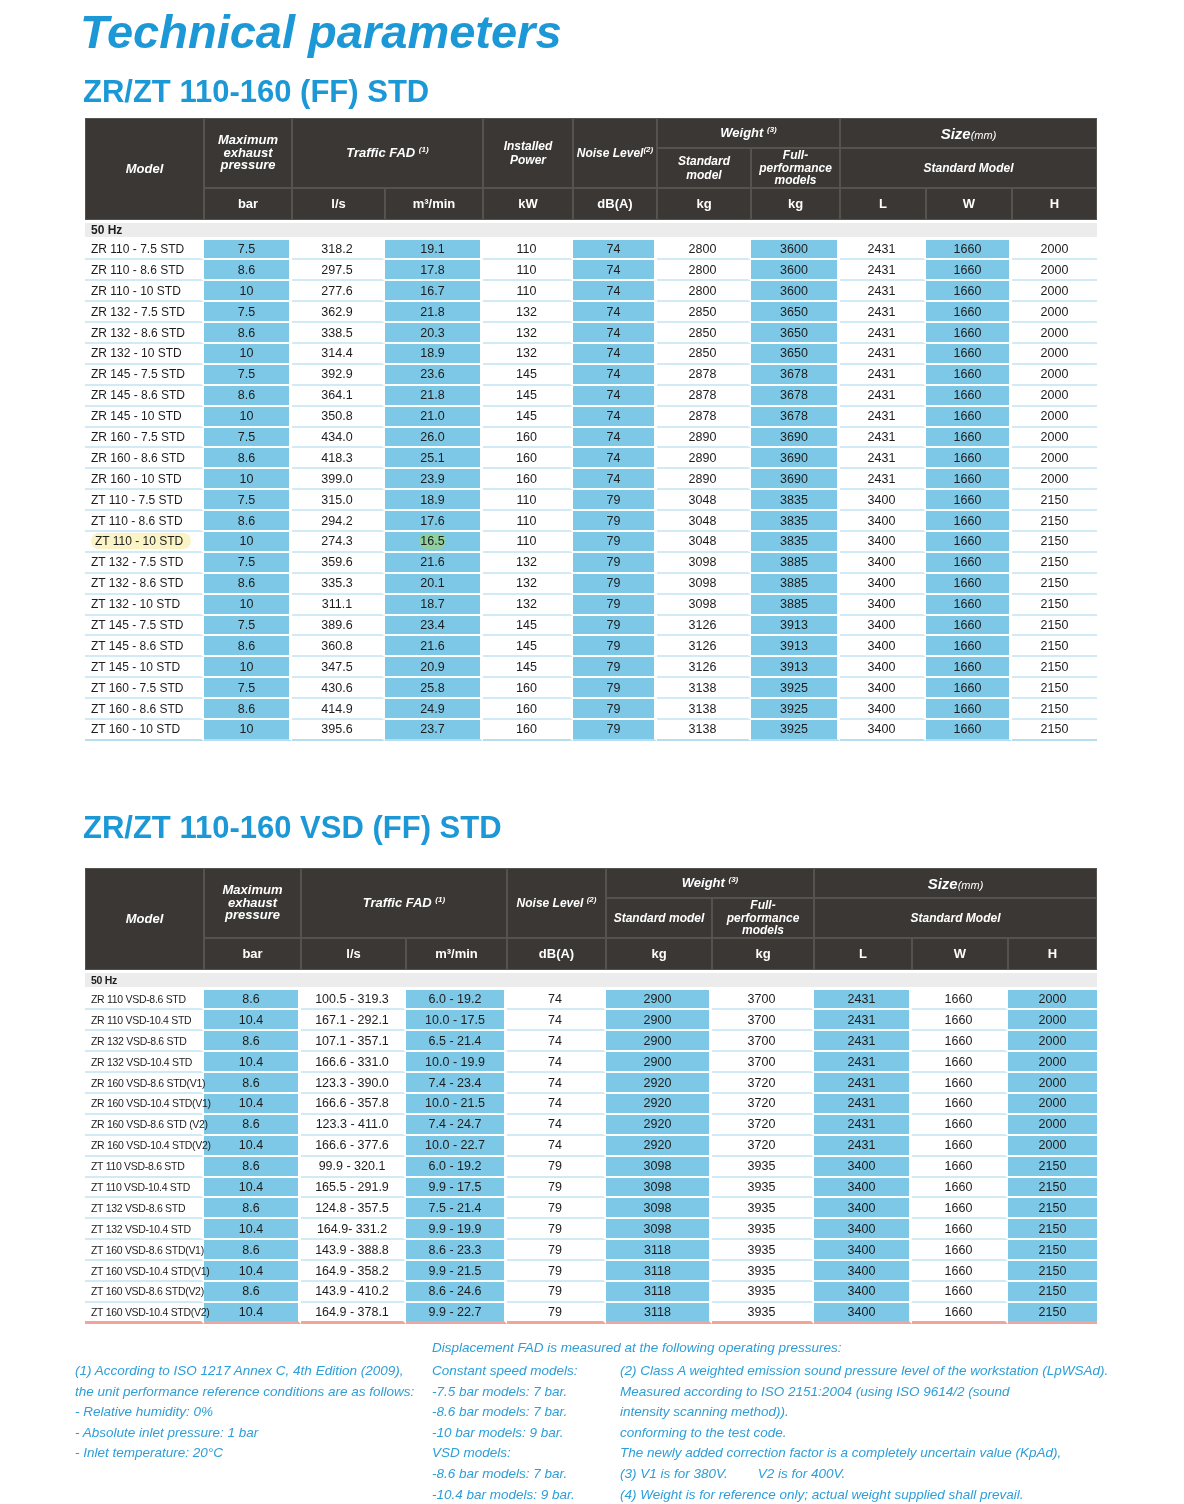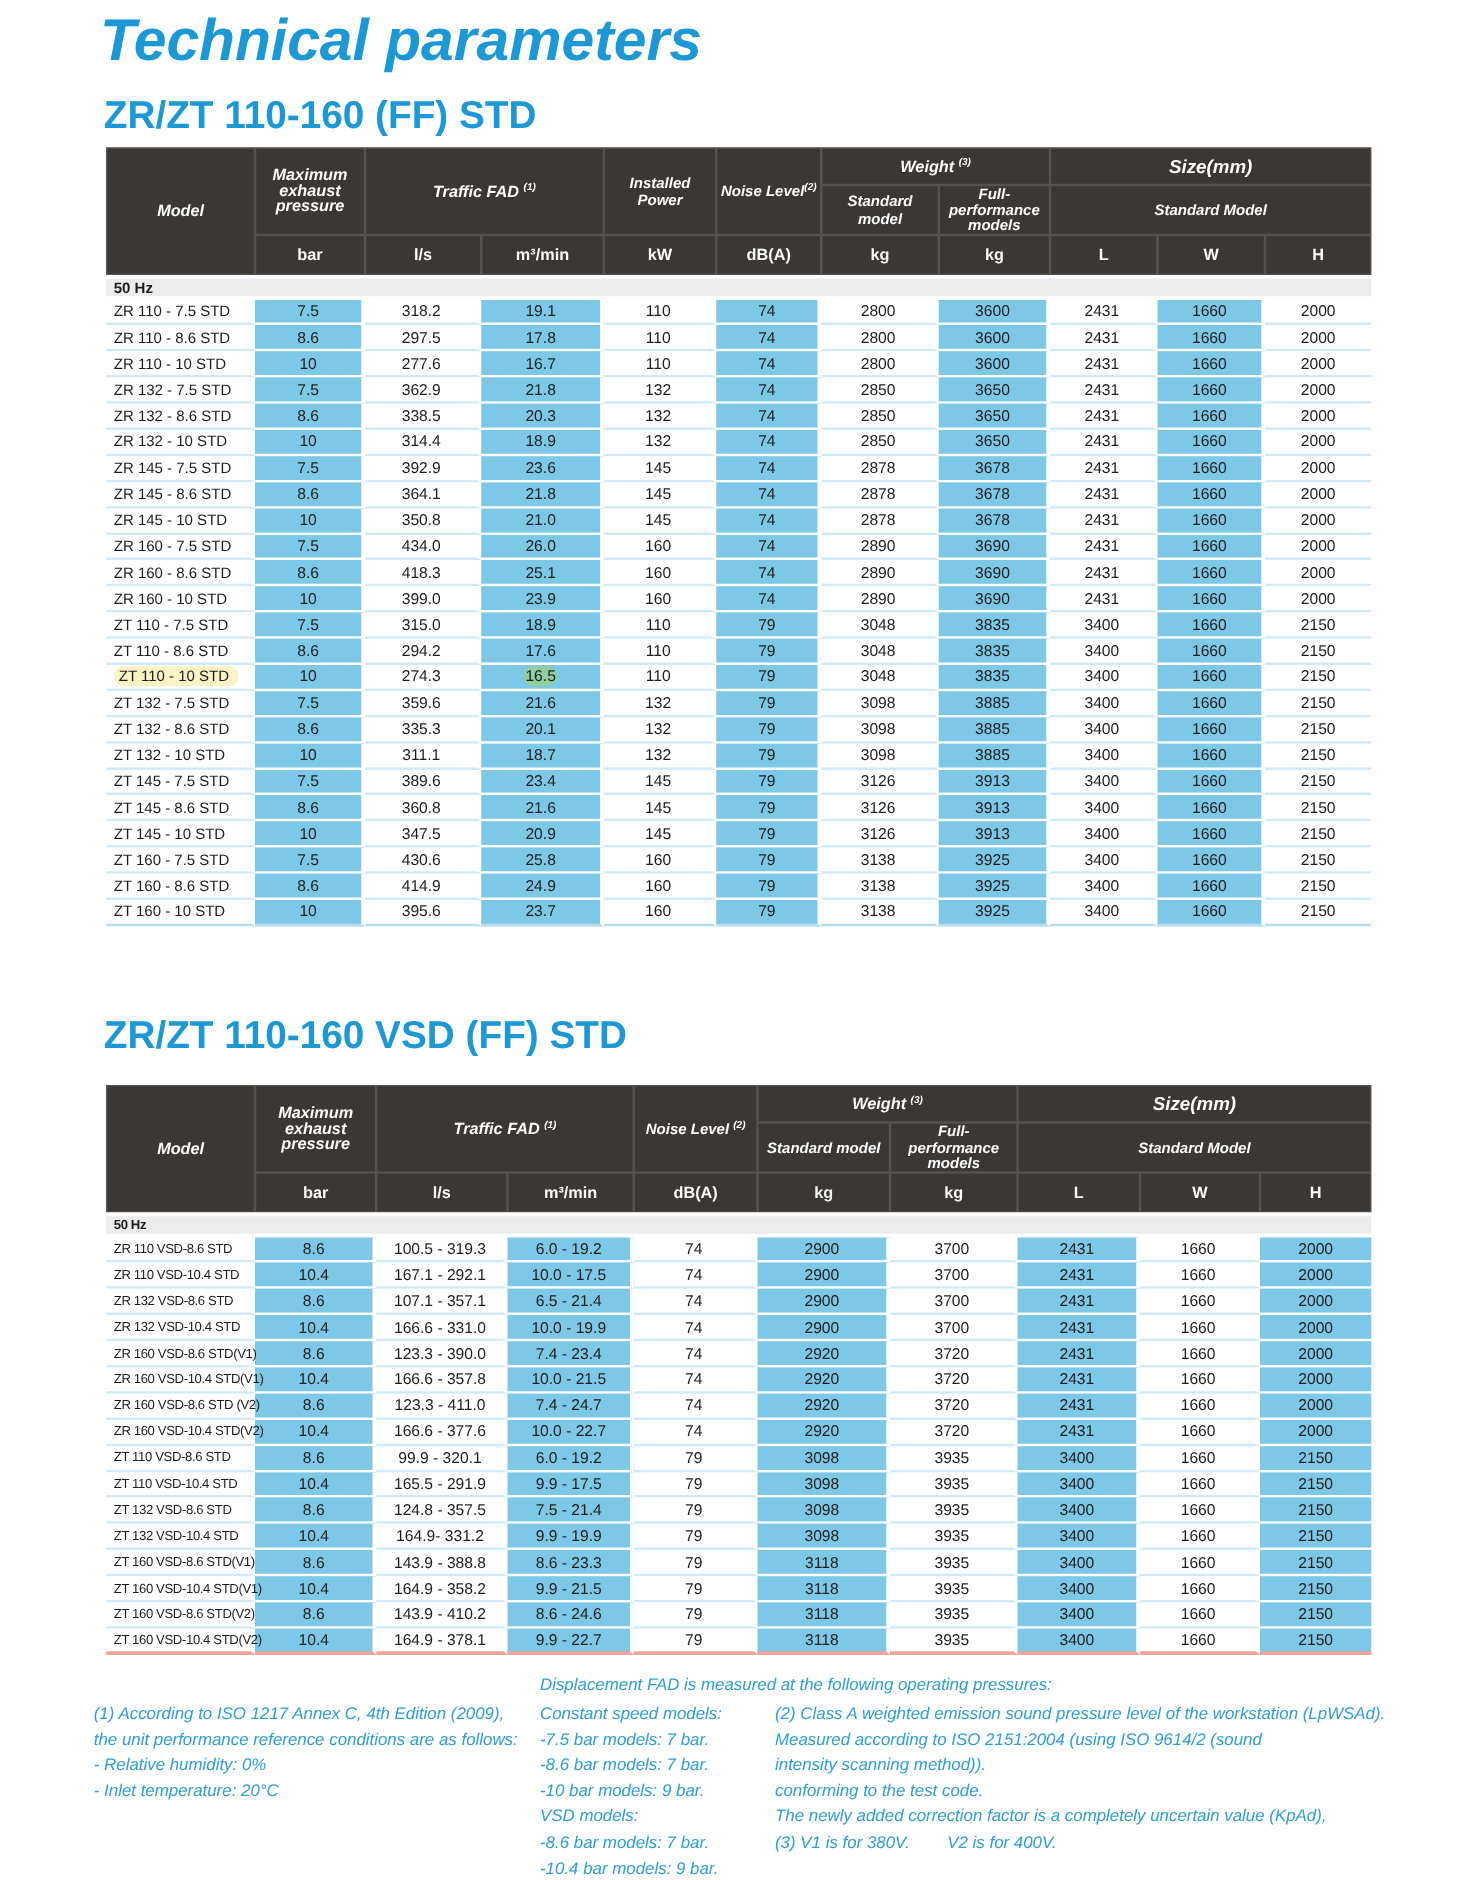--- a/index.html
+++ b/index.html
@@ -26,21 +26,21 @@
     background:#3a3734; color:#fff; font-style:italic; font-weight:bold;
     border:1px solid #56524d; padding:0 2px; text-align:center; vertical-align:middle;
   }
   tr.h-row1 th { height:30px; font-size:13px;margin-left:44px; }
   tr.h-row2 th { height:30px; font-size:12px; }
   tr.h-units th { height:32px; font-size:13px; font-style:normal; }
   th.th-model { font-size:15px; }
   th.th-wrap2 { font-size:11px; line-height:12.5px; }
   th sup { font-size:8px; font-weight:bold; }
   .size-big { font-size:15px; font-weight:bold; font-style:italic; }
-  .size-small { font-size:15px; font-weight:bold; font-style:italic; }
+  .size-small { font-size:11px; font-weight:normal; font-style:italic; }
   th.th-stdmodel { font-size:15px; }
 
   tr.section-row td {
     background:#ececec; color:#1d1d1d; font-weight:bold; font-size:12.5px;
     height:20px; padding:0 0 0 9px; text-align:left;
     border-top:3px solid #fff; border-bottom:3px solid #fff;
   }
 
   tbody td {
     height:20.9px; padding:0; text-align:center; vertical-align:middle;
@@ -676,32 +676,34 @@
       </tbody>
   </table>
 </div>
 
 <div class="footnotes">
   <div class="fn-heading fn-line">Displacement FAD is measured at the following operating pressures:</div>
   <div class="fn-col" id="fn-left">
     <div class="fn-line">(1) According to ISO 1217 Annex C, 4th Edition (2009),</div>
     <div class="fn-line">the unit performance reference conditions are as follows:</div>
     <div class="fn-line">- Relative humidity: 0%</div>
+    <div class="fn-line">- Absolute inlet pressure: 1 bar</div>
     <div class="fn-line">- Inlet temperature: 20°C</div>
   </div>
   <div class="fn-col" id="fn-mid">
     <div class="fn-line">Constant speed models:</div>
     <div class="fn-line">-7.5 bar models: 7 bar.</div>
     <div class="fn-line">-8.6 bar models: 7 bar.</div>
     <div class="fn-line">-10 bar models: 9 bar.</div>
     <div class="fn-line">VSD models:</div>
     <div class="fn-line">-8.6 bar models: 7 bar.</div>
     <div class="fn-line">-10.4 bar models: 9 bar.</div>
   </div>
   <div class="fn-col" id="fn-right">
     <div class="fn-line">(2) Class A weighted emission sound pressure level of the workstation (LpWSAd).</div>
     <div class="fn-line">Measured according to ISO 2151:2004 (using ISO 9614/2 (sound</div>
     <div class="fn-line">intensity scanning method)).</div>
     <div class="fn-line">conforming to the test code.</div>
     <div class="fn-line">The newly added correction factor is a completely uncertain value (KpAd),</div>
     <div class="fn-line">(3) V1 is for 380V.&nbsp;&nbsp;&nbsp;&nbsp;&nbsp;&nbsp;&nbsp;&nbsp;V2 is for 400V.</div>
+    <div class="fn-line">(4) Weight is for reference only; actual weight supplied shall prevail.</div>
   </div>
 </div>
 
 </body></html>

